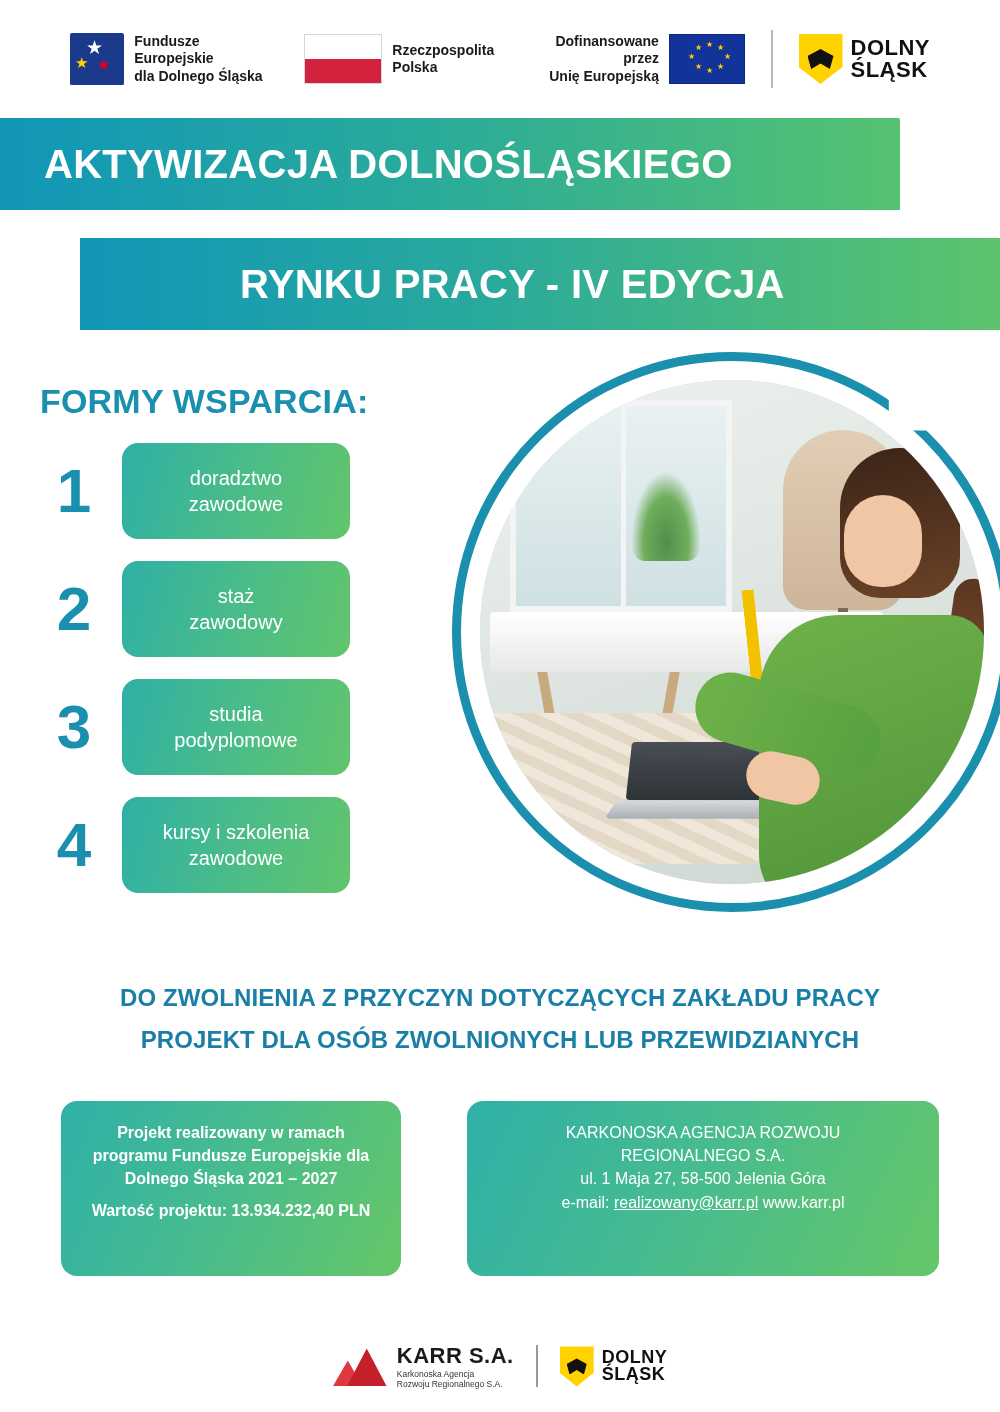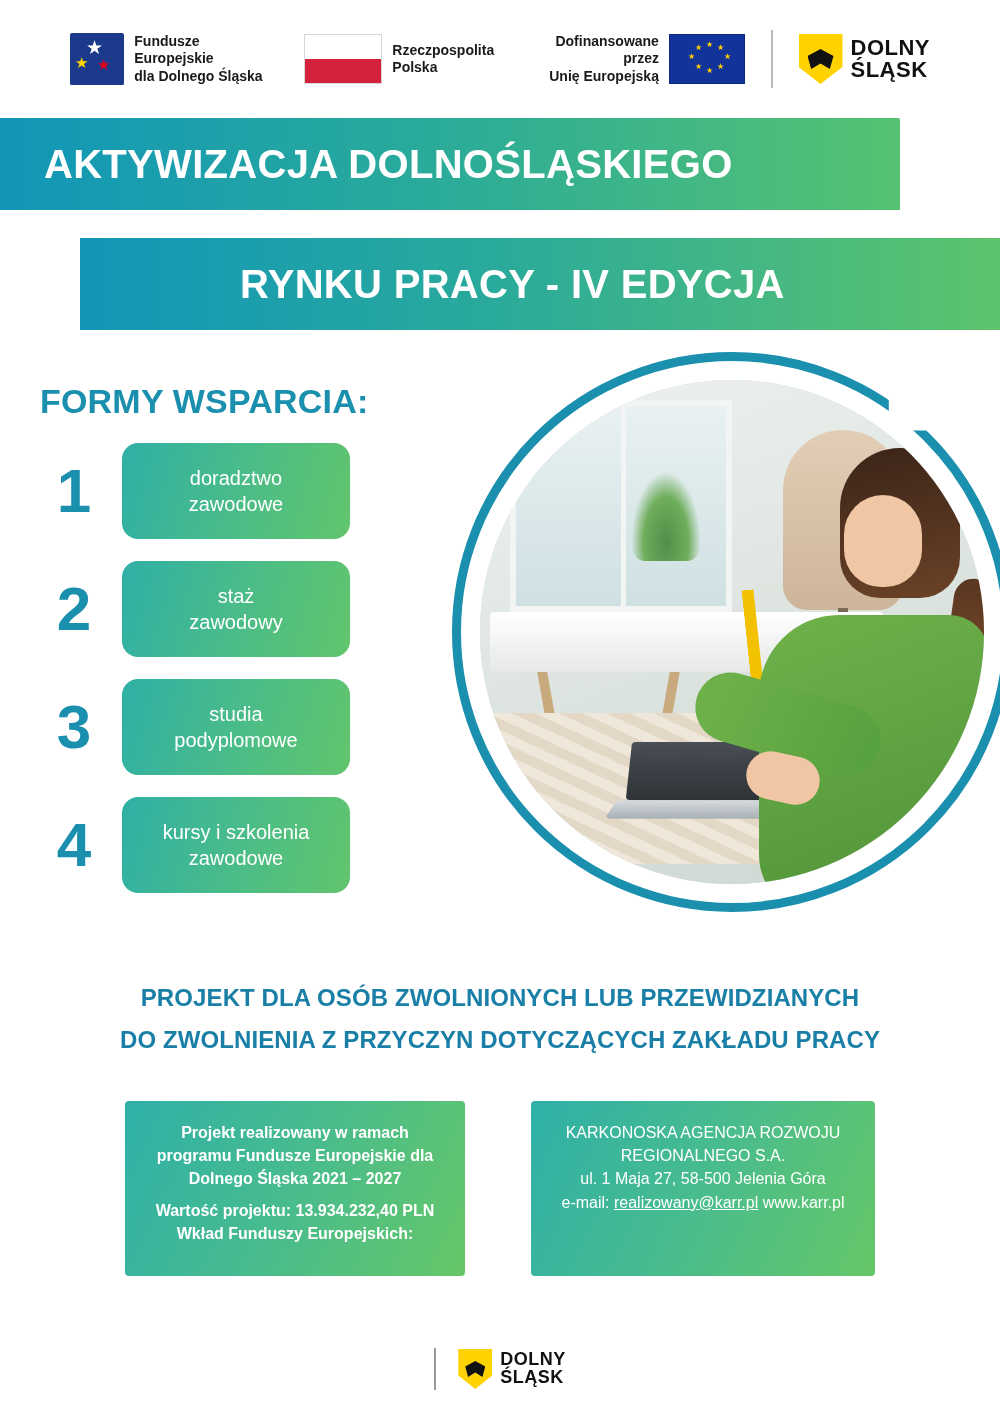--- a/index.html
+++ b/index.html
@@ -234,29 +234,29 @@
   
   .info-boxes {
     margin-top: 40px;
     display: flex;
     justify-content: center;
     gap: 66px;
   }
   .info-box {
     width: 340px;
     min-height: 175px;
-    border-radius: 4px;
+    border-radius: 16px;
     background: linear-gradient(115deg, #2fb0a8 0%, #46bb90 45%, #66c768 100%);
     color: #ffffff;
     padding: 20px 14px;
     text-align: center;
     font-size: 16px;
     line-height: 1.45;
   }
-  .info-box.wide { width: 344px; }
+  .info-box.wide { width: 472px; }
   .info-box p { margin-bottom: 8px; }
   .info-box p.tight { margin-bottom: 0; }
   .info-box b { font-weight: bold; }
   .info-box .mail-link { text-decoration: underline; color: #ffffff; }
 
   
   .footer {
     position: absolute;
     bottom: 22px;
     left: 0;
@@ -386,46 +386,56 @@
       <div class="face"></div>
       <div class="braid"></div>
       <div class="body"></div>
       <div class="arm"></div>
       <div class="hand"></div>
     </div>
   </div>
 </div>
 
 <div class="project-desc">
+  <div>DO ZWOLNIENIA Z PRZYCZYN DOTYCZĄCYCH ZAKŁADU PRACY</div>
   <div>PROJEKT DLA OSÓB ZWOLNIONYCH LUB PRZEWIDZIANYCH</div>
-  <div>DO ZWOLNIENIA Z PRZYCZYN DOTYCZĄCYCH ZAKŁADU PRACY</div>
 </div>
 
 <div class="info-boxes">
 
   <div class="info-box">
     <p class="tight"><b>Projekt realizowany w ramach</b></p>
     <p class="tight"><b>programu Fundusze Europejskie dla</b></p>
     <p><b>Dolnego Śląska 2021 – 2027</b></p>
     <p class="tight"><b>Wartość projektu: 13.934.232,40 PLN</b></p>
-    <p class="tight"><b>Wkład Funduszy Europejskich:</b></p>
   </div>
 
   <div class="info-box wide">
     <p class="tight">KARKONOSKA AGENCJA ROZWOJU</p>
     <p class="tight">REGIONALNEGO S.A.</p>
     <p class="tight">ul. 1 Maja 27, 58-500 Jelenia Góra</p>
     <p class="tight">
       <span>e-mail:</span>
       <a class="mail-link" href="#">realizowany@karr.pl</a>
       <span>www.karr.pl</span>
     </p>
   </div>
 </div>
 
 <div class="footer">
+  <div class="karr-logo">
+    <div class="karr-mark">
+        <i class="a"></i>
+        <i class="b"></i>
+      </div>
+    <div>
+      <div class="karr-title">KARR S.A.</div>
+      <div class="karr-sub">Karkonoska Agencja
+Rozwoju Regionalnego S.A.</div>
+    </div>
+  </div>
   <div class="divider-v"></div>
   <div class="ds-logo">
     <div class="ds-crest sm"></div>
     <div class="ds-text sm" style="white-space:pre-line;">DOLNY
 ŚLĄSK</div>
   </div>
 </div>
 
 </body></html>

